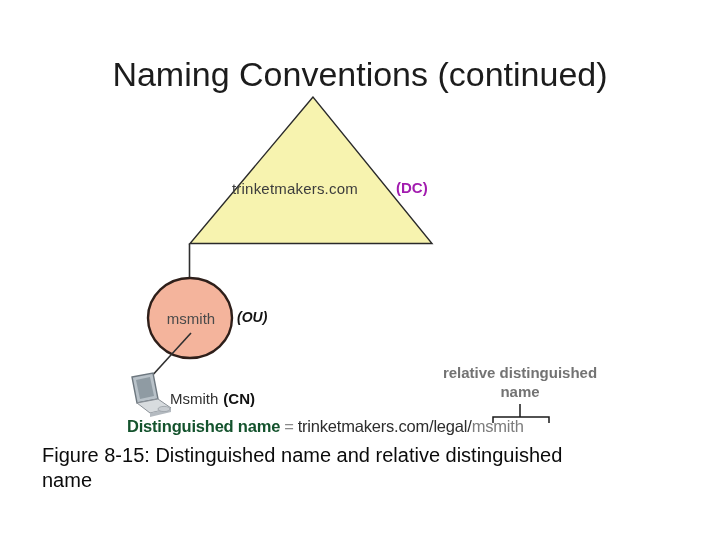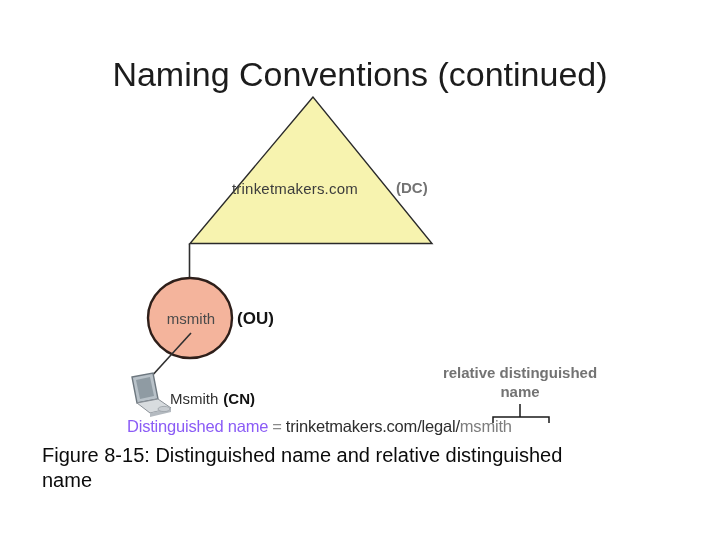--- a/index.html
+++ b/index.html
@@ -4,29 +4,29 @@
 <style>
   html,body{margin:0;padding:0;background:#ffffff;}
   .slide{position:relative;width:624px;height:540px;background:#ffffff;overflow:hidden;
          font-family:"Liberation Sans",sans-serif;}
   .abs{position:absolute;white-space:nowrap;}
   .title{left:0;top:56px;width:720px;text-align:center;font-size:34px;line-height:36px;
          color:#1c1c1c;letter-spacing:0px;}
   .dgm-svg{position:absolute;left:0;top:0;z-index:0;}
   .txt{z-index:2;}
   .lbl-domain{left:232px;top:180px;font-size:15px;color:#3c3c3c;letter-spacing:.2px;}
-  .lbl-dc{left:396px;top:179px;font-size:15px;font-weight:bold;color:#737373;}
+  .lbl-dc{left:396px;top:179px;font-size:15px;font-weight:bold;color:#a21caf;}
   .lbl-legal{left:156px;top:310px;width:70px;text-align:center;font-size:15px;color:#4a4a4a;}
-  .lbl-ou{left:237px;top:309px;font-size:17px;font-weight:bold;color:#141414;}
+  .lbl-ou{left:237px;top:309px;font-size:14px;font-weight:bold;color:#141414;font-style:italic;}
   .lbl-cn{left:170px;top:390px;font-size:15px;color:#2f2f2f;}
   .lbl-cn .type{font-weight:bold;color:#111;margin-left:5px;}
   .lbl-annot{left:440px;top:363px;width:160px;text-align:center;white-space:normal;
              font-size:15px;font-weight:bold;line-height:19px;color:#737373;}
   .lbl-dn{left:127px;top:417px;font-size:16.5px;letter-spacing:-.2px;color:#2e2e2e;}
-  .lbl-dn .name{font-weight:normal;color:#8b5cf6;text-align:center;}
+  .lbl-dn .name{font-weight:bold;color:#14532d;text-align:center;}
   .lbl-dn .eq{color:#8a8a8a;margin:0 4px;}
   .lbl-dn .rdn{color:#7d7d7d;}
   .caption{left:42px;top:443px;width:552px;white-space:normal;font-size:20px;
            line-height:25px;color:#0b0b0b;}
   .shape-line{stroke:#2f2f2f;stroke-width:1.6;fill:none;}
   .tri{stroke:#2a2a2a;stroke-width:1.4;}
   .ou-circle{stroke:#2e1f1a;stroke-width:2.4;}
   .bracket{stroke:#1a1a1a;stroke-width:1.5;fill:none;}
 </style>
 </head>

